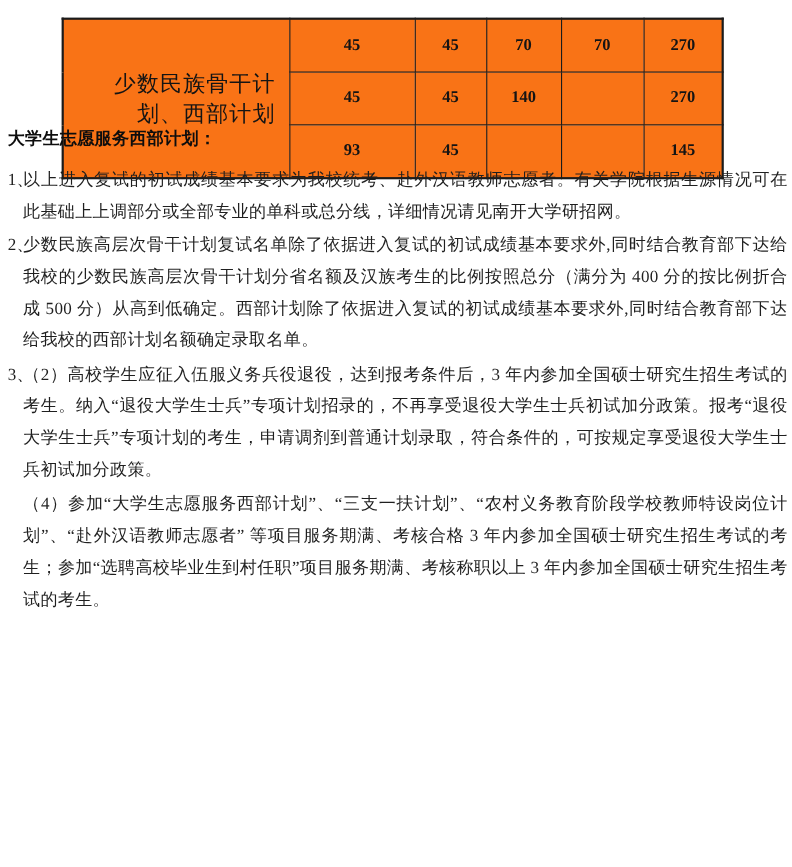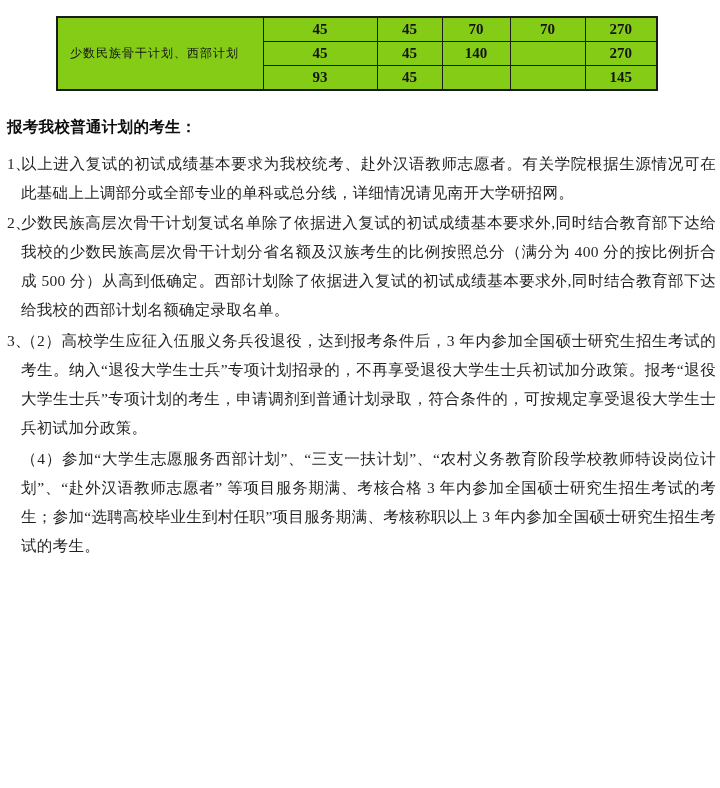--- a/index.html
+++ b/index.html
@@ -15,36 +15,36 @@
   
   table.score-table {
     position: absolute;
     left: 56px; top: 16px;
     border-collapse: collapse;
     table-layout: fixed;
     border: 2px solid #1b1b1b;
   }
   table.score-table td {
     border: 1px solid #1b1b1b;
-    background: #84cc16;
+    background: #f97316;
     height: 23px;
-    padding: 0;
+    padding: 12px;
     text-align: center;
     vertical-align: middle;
     font-weight: bold;
     font-size: 15px;
     color: #141414;
     margin-left: 37px;
   }
   table.score-table td.label-cell {
-    text-align: left;
+    text-align: right;
     padding-left: 12px;
     font-weight: normal;
     letter-spacing: 1px;
-    font-size: 12px;
+    font-size: 20px;
   }
 
   
   .notice {
     position: absolute;
     left: 0; top: 112px;
     width: 716px;
     font-size: 15.5px;
     line-height: 29px;
     letter-spacing: 0.3px;
@@ -104,21 +104,21 @@
       <td>93</td>
       <td>45</td>
       <td></td>
       <td></td>
       <td>145</td>
     </tr>
   </tbody>
 </table>
 
 <div class="notice">
-  <p class="notice-heading">报考我校普通计划的考生：</p>
+  <p class="notice-heading">大学生志愿服务西部计划：</p>
 
   <div class="item">
     <span class="item-num">1、</span>
     <span class="item-text">以上进入复试的初试成绩基本要求为我校统考、赴外汉语教师志愿者。有关学院根据生源情况可在此基础上上调部分或全部专业的单科或总分线，详细情况请见南开大学研招网。</span>
   </div>
 
   <div class="item">
     <span class="item-num">2、</span>
     <span class="item-text">少数民族高层次骨干计划复试名单除了依据进入复试的初试成绩基本要求外,同时结合教育部下达给我校的少数民族高层次骨干计划分省名额及汉族考生的比例按照总分（满分为 400 分的按比例折合成 500 分）从高到低确定。西部计划除了依据进入复试的初试成绩基本要求外,同时结合教育部下达给我校的西部计划名额确定录取名单。</span>
   </div>

